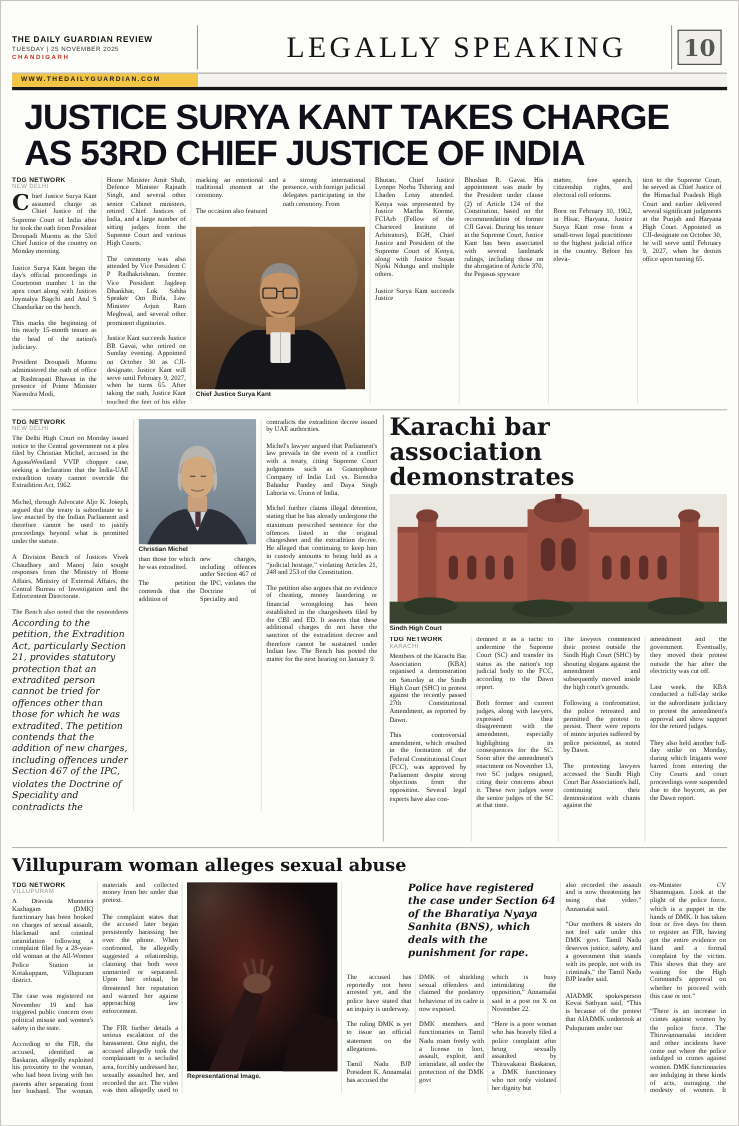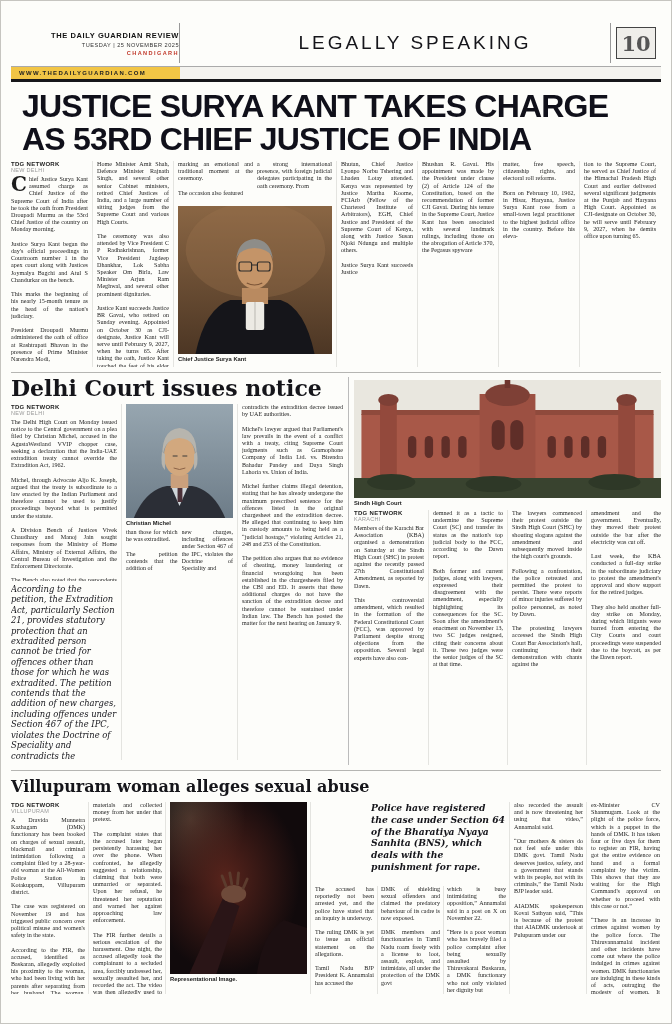--- a/index.html
+++ b/index.html
@@ -4,25 +4,25 @@
 <style>
   * { margin:0; padding:0; box-sizing:border-box; }
   html,body { background:#d8d6d2; }
   .page {
     width:672px; height:1024px; margin:0 auto; background:#fdfdfa;
     padding:22px 10px 8px; overflow:hidden; position:relative;
     border:1px solid #c6c5c0; font-family:"Liberation Serif", serif; color:#1b1b1b;
   }
   
   .masthead { display:flex; align-items:stretch; height:40px; }
-  .mast-left { width:168px; display:flex; flex-direction:column; justify-content:center; gap:2px;align-items:flex-end; }
+  .mast-left { width:168px; display:flex; flex-direction:column; justify-content:center; gap:2px; }
   .logo-line { font-family:"Liberation Sans", sans-serif; font-weight:bold; font-size:7.5px; letter-spacing:.6px; color:#111; }
   .date-line { font-family:"Liberation Sans", sans-serif; font-size:5.6px; color:#333; letter-spacing:.5px; }
   .city-line { font-family:"Liberation Sans", sans-serif; font-size:5.6px; color:#c0392b; font-weight:bold; letter-spacing:1.4px; }
-  .section-title { flex:1; font-family:Liberation Sans, sans-serif; font-size:19px; letter-spacing:3px; color:#15151a;
+  .section-title { flex:1; font-family:Liberation Serif, serif; font-size:27px; letter-spacing:3px; color:#15151a;
     border-left:1px solid #999; border-right:1px solid #999; display:flex; align-items:center; justify-content:center;padding-left:40px; }
   .pagenum { width:50px; display:flex; align-items:center; justify-content:center; }
   .pagenum-box { width:40px; height:32px; border:1px solid #444; background:#efeeea; display:flex; align-items:center; justify-content:center;
     font-family:"DejaVu Serif", serif; font-size:21px; font-weight:bold; color:#555; }
   .url-strip { margin-top:3px; border-top:1px solid #aaa; border-bottom:3px solid #17171a; height:16px; display:flex; align-items:stretch; background:#f4f3ef; }
   .url-chip { background:#f2c545; font-family:"Liberation Sans", sans-serif; font-weight:bold; font-size:6px; letter-spacing:1.3px; color:#222;
     padding:0 34px 0 8px; display:flex; align-items:center; }
   
   .lead-headline { font-family:"Liberation Sans", sans-serif; font-weight:700; font-size:32px; line-height:33px;
     letter-spacing:-.8px; color:#10101a; margin:8px 11px 5px; }
@@ -173,21 +173,20 @@
     <div class="col">
         <p class="body">tion to the Supreme Court, he served as Chief Justice of the Himachal Pradesh High Court and earlier delivered several significant judgments at the Punjab and Haryana High Court. Appointed as CJI-designate on October 30, he will serve until February 9, 2027, when he demits office upon turning 65.</p>
       </div>
   </div>
 
   <div class="rule"></div>
 
   <div class="middle">
 
     <div class="delhi">
-      <h2 class="sec-head">Delhi Court issues notice</h2>
       <div class="cols delhi-cols">
         <div class="dcol0">
           <div class="byline">
             <span class="by">TDG NETWORK</span>
             <span class="dl">NEW DELHI</span>
           </div>
           <p class="body">The Delhi High Court on Monday issued notice to the Central government on a plea filed by Christian Michel, accused in the AgustaWestland VVIP chopper case, seeking a declaration that the India-UAE extradition treaty cannot override the Extradition Act, 1962.
 
 Michel, through Advocate Aljo K. Joseph, argued that the treaty is subordinate to a law enacted by the Indian Parliament and therefore cannot be used to justify proceedings beyond what is permitted under the statute.
 
@@ -237,20 +236,21 @@
 Michel further claims illegal detention, stating that he has already undergone the maximum prescribed sentence for the offences listed in the original chargesheet and the extradition decree. He alleged that continuing to keep him in custody amounts to being held as a “judicial hostage,” violating Articles 21, 248 and 253 of the Constitution.
 
 The petition also argues that no evidence of cheating, money laundering or financial wrongdoing has been established in the chargesheets filed by the CBI and ED. It asserts that these additional charges do not have the sanction of the extradition decree and therefore cannot be sustained under Indian law. The Bench has posted the matter for the next hearing on January 9.</p>
         </div>
       </div>
     </div>
 
     <div class="vsep"></div>
 
     <div class="karachi">
+      <h2 class="sec-head">Karachi bar association demonstrates</h2>
       <figure class="photo">
         <svg viewBox="0 0 330 118" height="118" preserveAspectRatio="none">
           <rect width="330" height="118" fill="#e9e7df"></rect>
           <rect x="8" y="34" width="314" height="66" fill="#a85848"></rect>
           <rect x="8" y="30" width="314" height="5" fill="#8f4a3c"></rect>
           <rect x="135" y="14" width="60" height="86" fill="#9c5042"></rect>
           <ellipse cx="165" cy="15" rx="24" ry="11" fill="#7e4036"></ellipse>
           <rect x="162" y="0" width="6" height="8" fill="#6e352e"></rect>
           <rect x="28" y="20" width="18" height="80" fill="#93493c"></rect>
           <ellipse cx="37" cy="20" rx="11" ry="6" fill="#7e4036"></ellipse>

